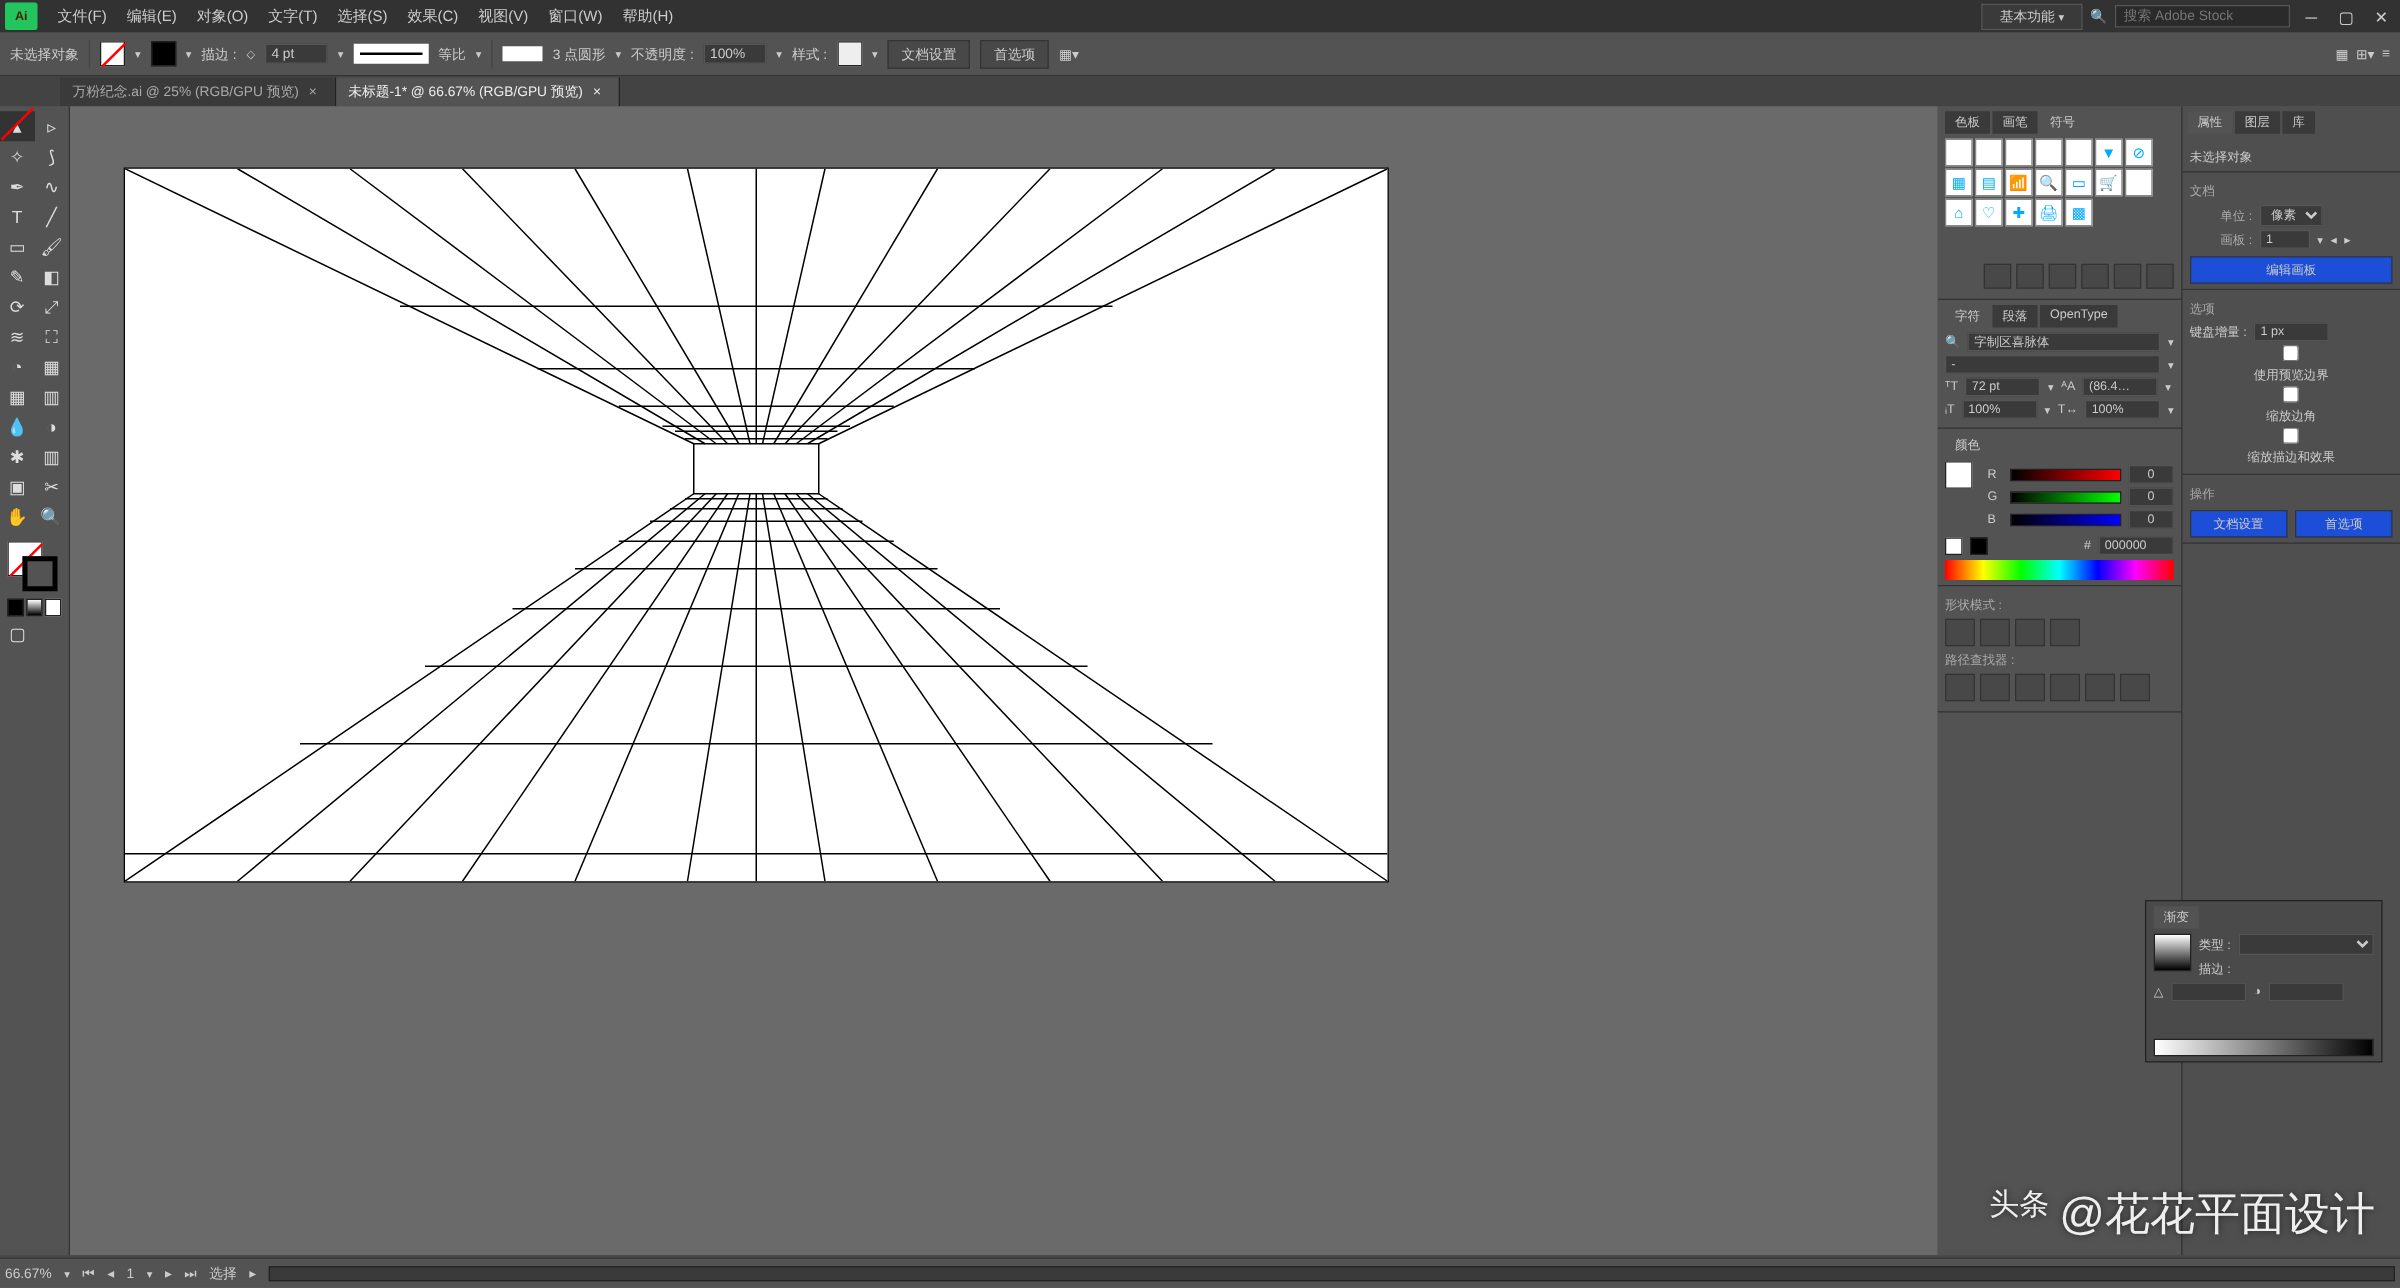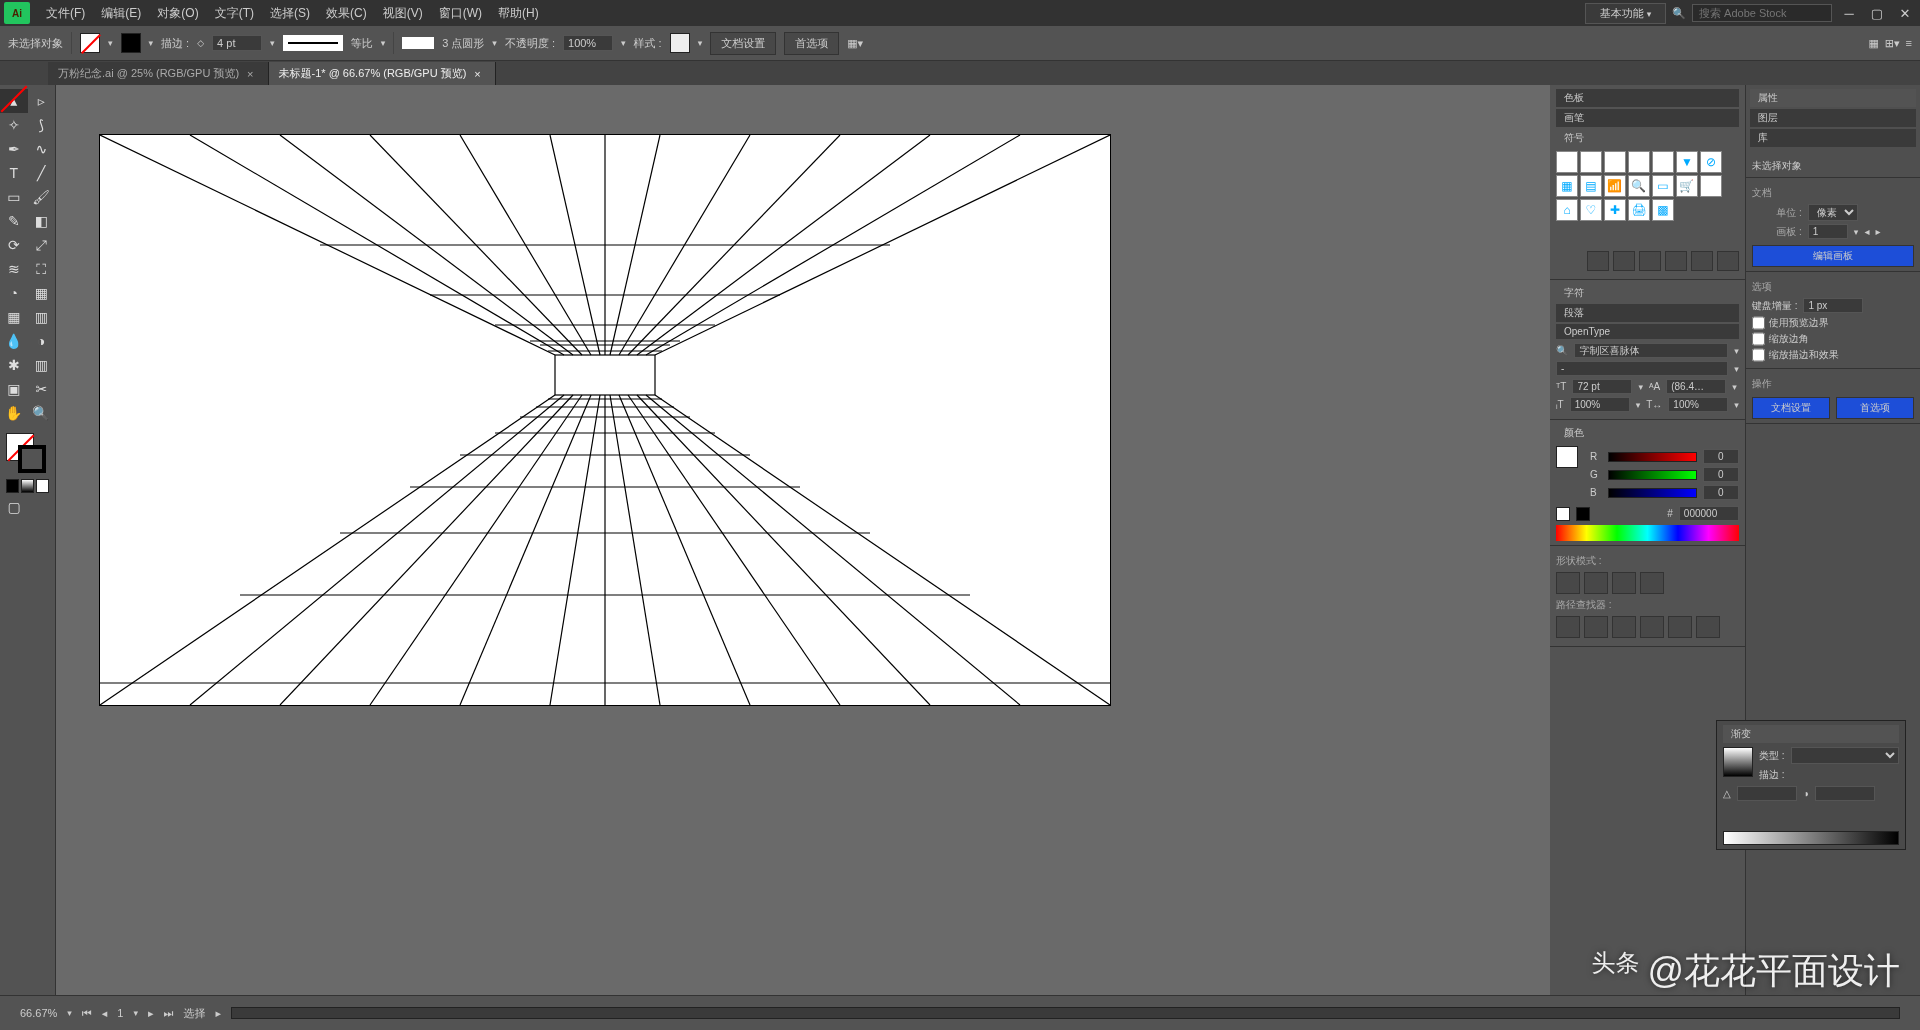--- a/index.html
+++ b/index.html
@@ -46,21 +46,21 @@
 
 .canvas-area { flex: 1; background: #6a6a6a; position: relative; overflow: hidden; }
 .artboard { position: absolute; top: 50px; left: 44px; width: 1010px; height: 570px; background: #fff; box-shadow: 0 0 0 1px #000; }
 .artboard svg { width: 100%; height: 100%; }
 
 .panels { width: 370px; background: #535353; display: flex; }
 .panel-main { flex: 1; display: flex; flex-direction: column; }
 .panel-col2 { width: 190px; background: #4f4f4f; border-left: 1px solid #333; display: flex; flex-direction: column; }
 
 .panel-block { border-bottom: 1px solid #333; padding: 4px 6px; font-size: 10px; }
-.panel-tabs { display: flex; gap: 2px; margin-bottom: 4px; flex-direction: column; }
+.panel-tabs { display: flex; gap: 2px; margin-bottom: 4px; }
 .ptab { padding: 2px 8px; background: #3a3a3a; font-size: 10px; cursor: pointer; }
 .ptab.active { background: #535353; }
 .symbol-grid { display: grid; grid-template-columns: repeat(7, 22px); gap: 2px; }
 .sym { width: 22px; height: 22px; background: #fff; border: 1px solid #888; display:flex; align-items:center; justify-content:center; font-size:12px; color:#0af; }
 
 .prop-row { display: flex; align-items: center; gap: 6px; margin: 3px 0; font-size: 10px; }
 .prop-label { width: 50px; text-align: right; color: #aaa; }
 .prop-input { background: #3a3a3a; border: 1px solid #555; color: #ccc; padding: 1px 4px; width: 60px; font-size: 10px; }
 .prop-btns { display: flex; gap: 6px; margin-top: 6px; }
 .prop-btn { flex:1; background:#1d4ed8; border:1px solid #333; padding:3px 0; text-align:center; font-size:10px; cursor:pointer; }
@@ -75,31 +75,31 @@
 .spectrum { height: 16px; background: linear-gradient(90deg, #f00, #ff0, #0f0, #0ff, #00f, #f0f, #f00); margin-top: 4px; }
 
 .pathfinder-row { display: flex; gap: 4px; margin: 4px 0; }
 .pf-btn { width: 24px; height: 22px; background: #484848; border: 1px solid #333; }
 
 .gradient-panel { position: absolute; right: 14px; bottom: 180px; width: 190px; background: #4a4a4a; border: 1px solid #222; padding: 4px 6px; font-size: 10px; }
 .grad-preview { width: 30px; height: 30px; background: linear-gradient(180deg,#fff,#000); border:1px solid #222; float:left; margin-right:6px; }
 .grad-bar { height: 14px; background: linear-gradient(90deg,#fff,#000); margin-top: 30px; border:1px solid #222; }
 
 
-.statusbar { position: absolute; bottom: 0; left: 0; right: 0; height: 35px; background: #535353; border-top: 1px solid #333; display: flex; align-items: center; padding: 0 20px; gap: 10px; font-size: 11px; justify-content: flex-end; }
+.statusbar { position: absolute; bottom: 0; left: 0; right: 0; height: 24px; background: #535353; border-top: 1px solid #333; display: flex; align-items: center; padding: 0 4px; gap: 10px; font-size: 11px; justify-content: flex-end; }
 .status-scroll { flex: 1; height: 12px; background: #3a3a3a; border: 1px solid #222; }
 
 .watermark { position: absolute; right: 20px; bottom: 34px; font-size: 36px; color: #eee; font-weight: 500; display: flex; gap: 8px; text-shadow: 0 0 6px rgba(0,0,0,.6); }
 .watermark .tt { font-size: 24px; }
 
 .chev { font-size: 9px; }
 select.fake { background: #3a3a3a; border: 1px solid #555; color: #ccc; font-size: 10px; padding: 1px 4px; }
 .icon-row { display:flex; gap:4px; margin:4px 0; }
 .icon-row .ib { width:22px; height:20px; background:#484848; border:1px solid #333; }
-.checkbox-row { display:flex; gap:4px; font-size:10px; margin:2px 0; }
+.checkbox-row { display:flex; align-items:center; gap:4px; font-size:10px; margin:2px 0;flex-direction:column; }
 .panel-head { font-size:10px; color:#aaa; margin:4px 0; }
 </style>
 </head>
 <body>
 
 <div class="menubar">
   <div class="logo">Ai</div>
   <div class="menu-item">文件(F)</div>
   <div class="menu-item">编辑(E)</div>
   <div class="menu-item">对象(O)</div>

